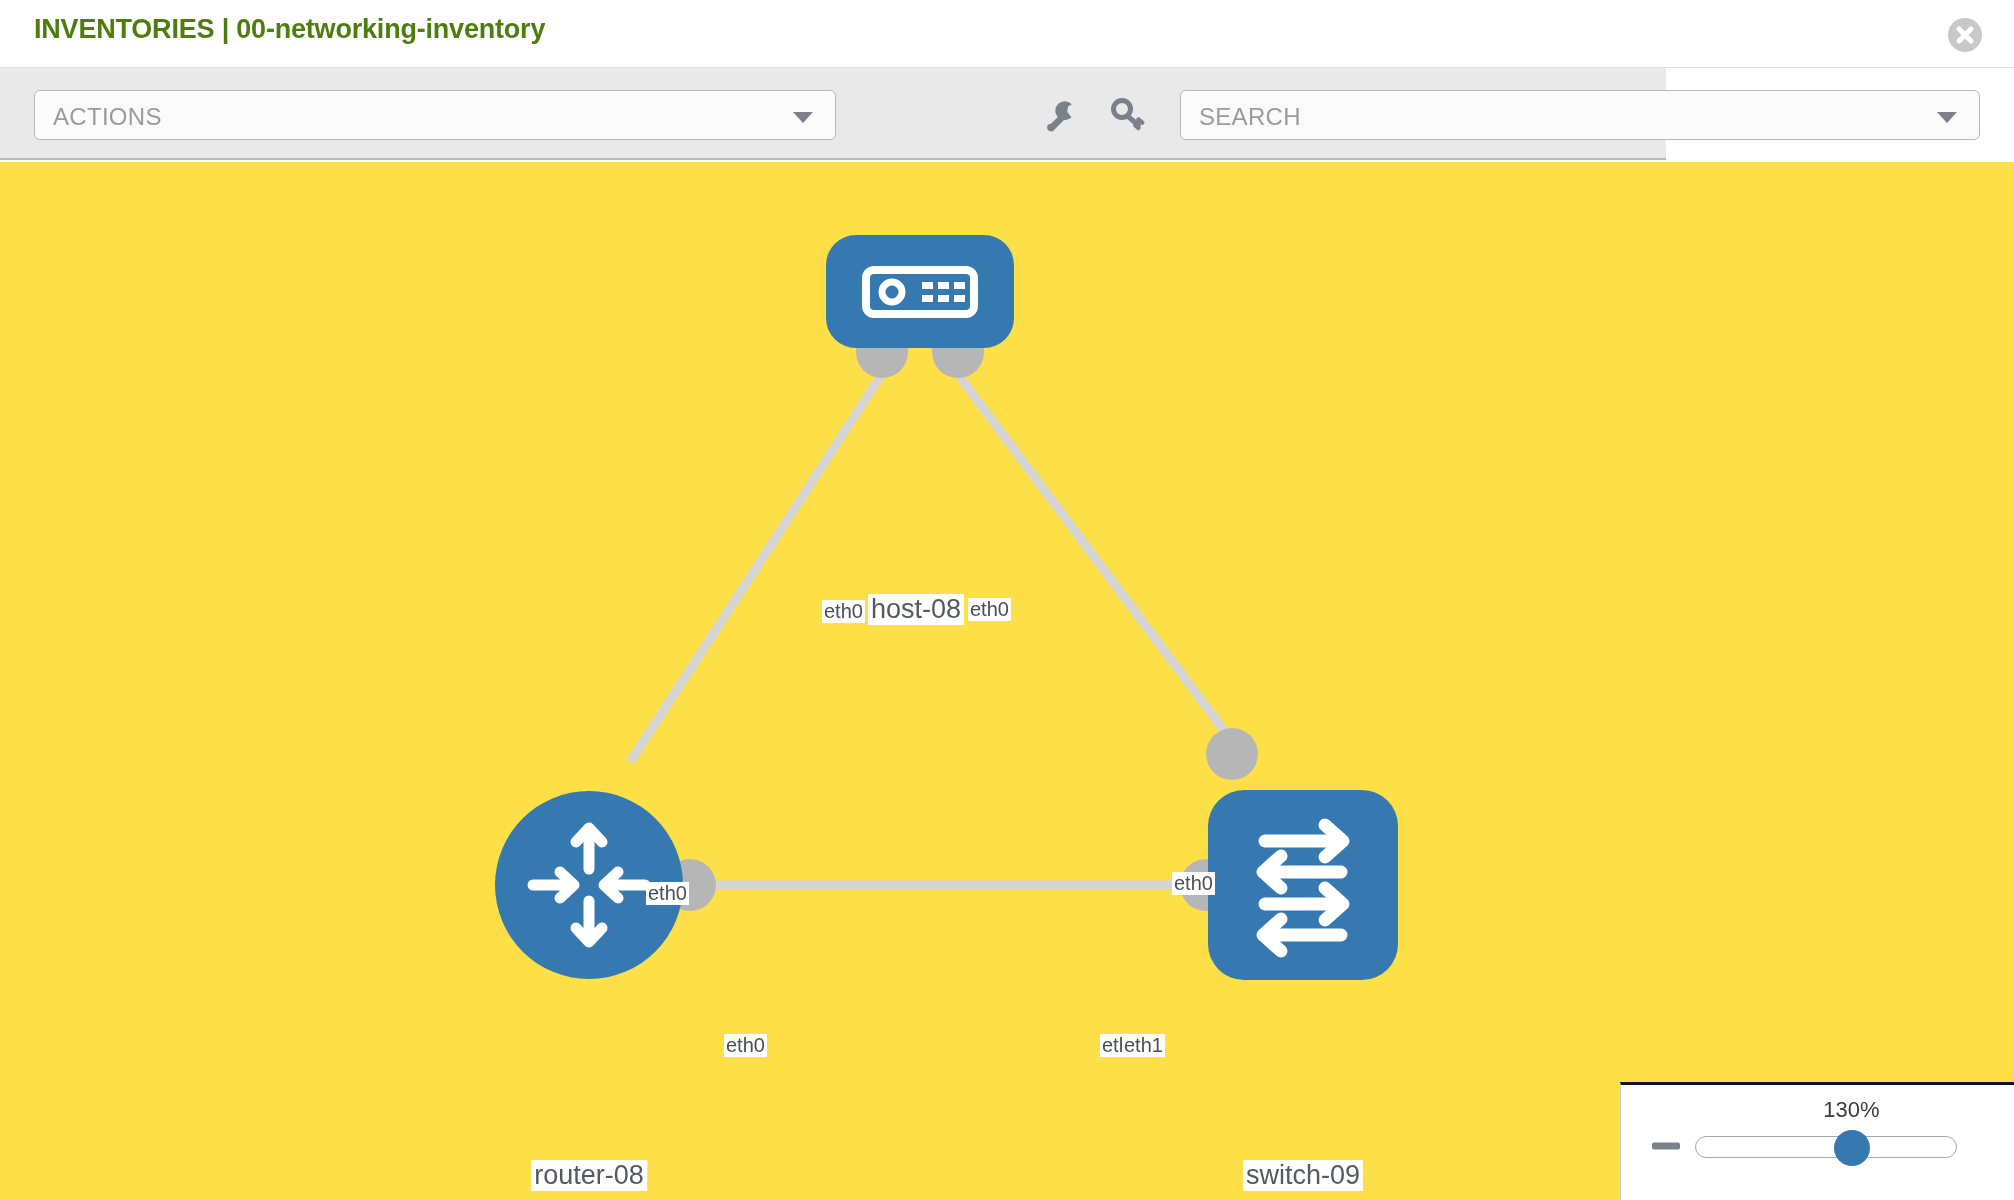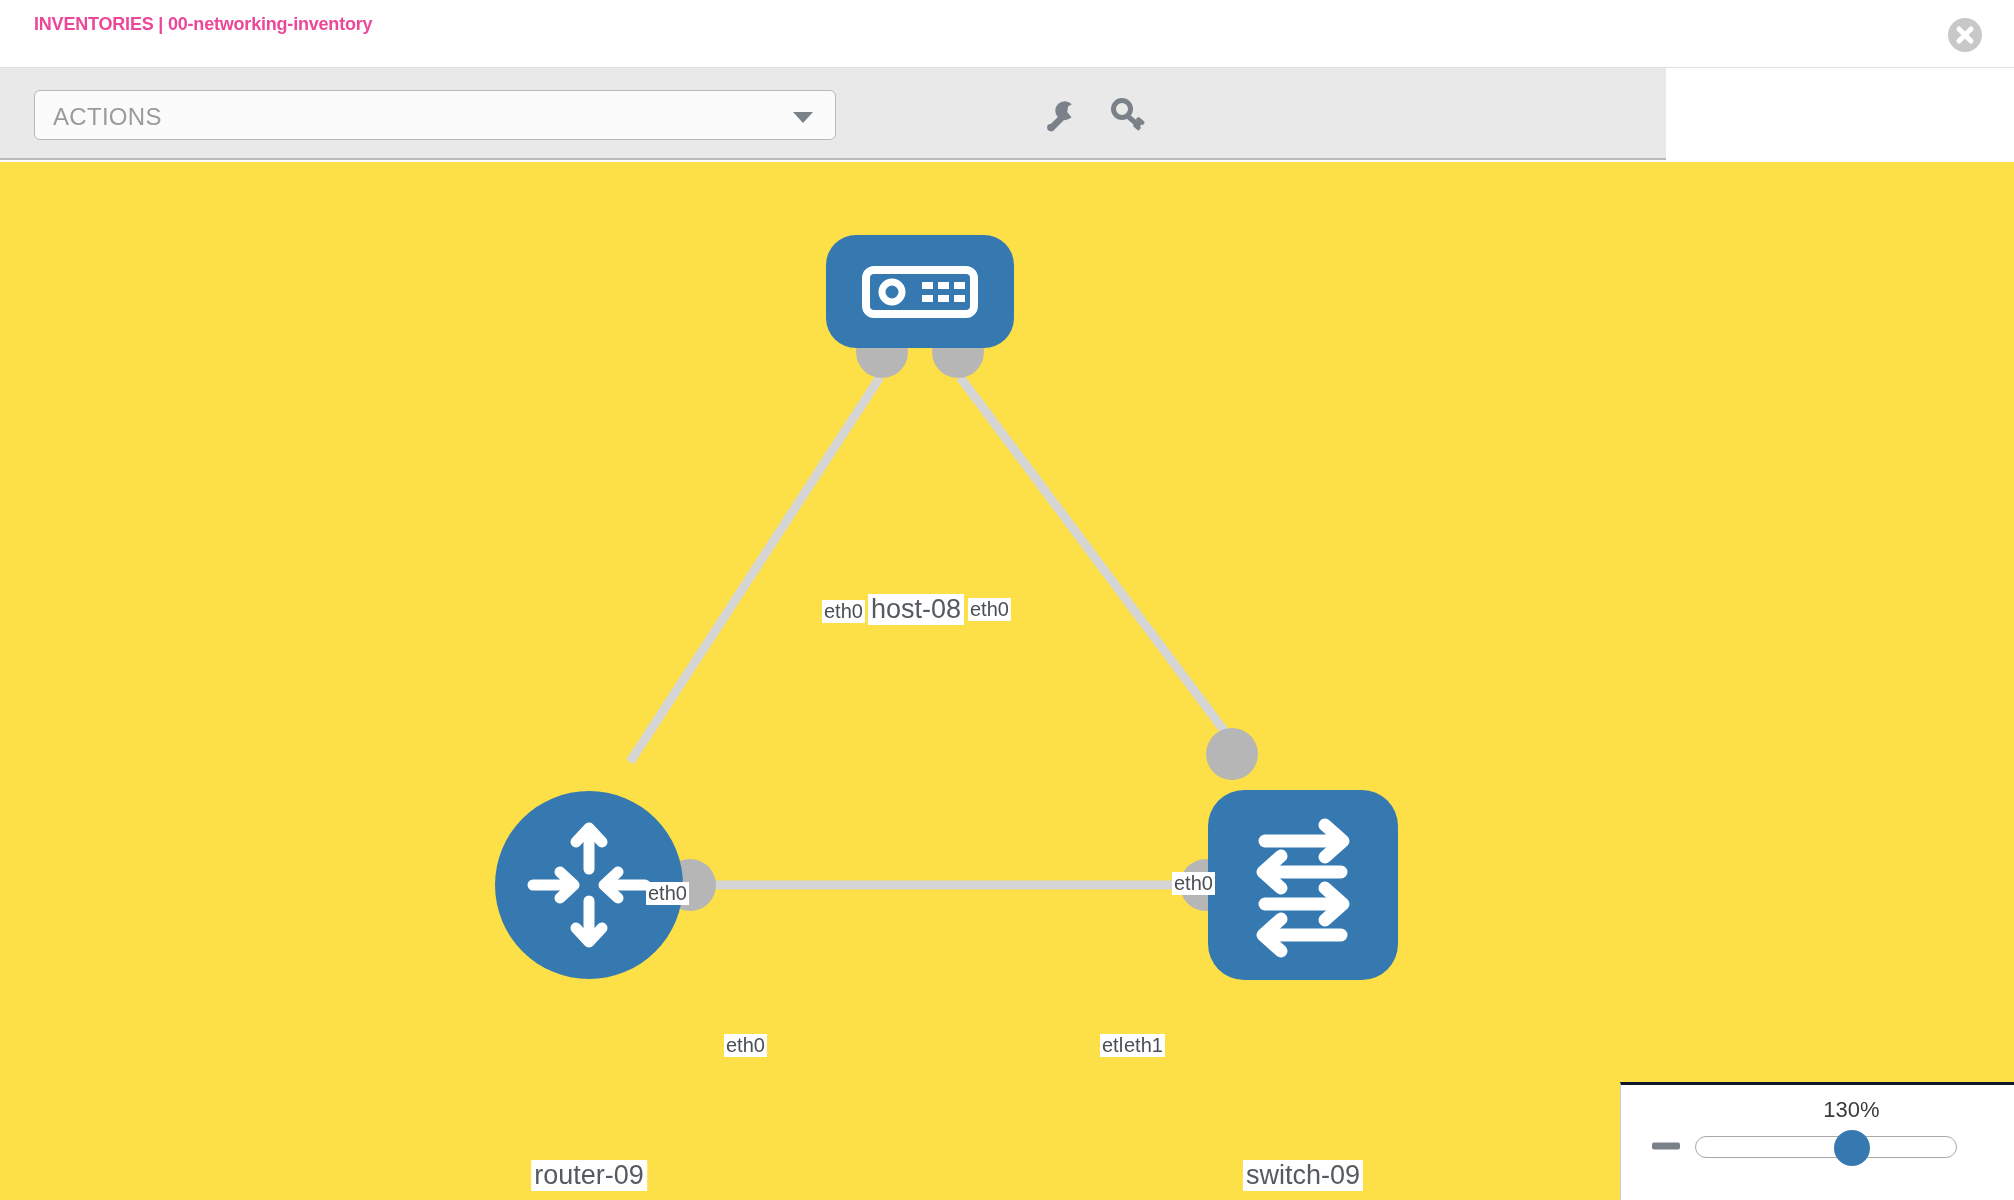--- a/index.html
+++ b/index.html
@@ -23,23 +23,23 @@
   .header {
     position: absolute;
     left: 0; top: 0;
     width: 2014px; height: 68px;
     background: #ffffff;
     border-bottom: 1px solid #e0e0e0;
   }
   .header-title {
     position: absolute;
     left: 34px; top: 14px;
-    font-size: 18px;
+    font-size: 27px;
     font-weight: bold;
-    color: #ec4899;
+    color: #4d7c0f;
     letter-spacing: -0.2px;
     white-space: nowrap;
   }
   .close-btn {
     position: absolute;
     right: 32px; top: 18px;
     width: 34px; height: 34px;
     border-radius: 50%;
     background: #c8c8c8;
     cursor: pointer;
@@ -215,20 +215,24 @@
 
     <div class="tool-icon icon-key">
       <svg width="44" height="44" viewBox="0 0 44 44">
         <circle cx="16" cy="15" r="8.5" fill="none" stroke="#7b8189" stroke-width="5"></circle>
         <rect x="20" y="18" width="19" height="5.2" rx="2.2" fill="#7b8189" transform="rotate(40 20 20)"></rect>
         <rect x="31" y="22" width="9" height="4.4" rx="1.6" fill="#7b8189" transform="rotate(40 31 24)"></rect>
         <rect x="28" y="28" width="8" height="4.4" rx="1.6" fill="#7b8189" transform="rotate(40 28 30)"></rect>
       </svg>
     </div>
 
+    <div class="search-select">
+      <span class="search-label">SEARCH</span>
+      <span class="caret"></span>
+    </div>
   </div>
 
   <div class="canvas">
 
     <svg class="topology-svg" viewBox="0 0 2014 1038">
 
       <g>
         <line x1="880" y1="215" x2="630" y2="600" stroke="#d5d5d5" stroke-width="9"></line>
         <line x1="960" y1="215" x2="1240" y2="590" stroke="#d5d5d5" stroke-width="9"></line>
         <line x1="680" y1="723" x2="1215" y2="723" stroke="#d5d5d5" stroke-width="9"></line>
@@ -295,21 +299,21 @@
 
     <span class="if-label" style="left:822px; top:438px;">eth0</span>
     <span class="if-label" style="left:968px; top:436px;">eth0</span>
     <span class="if-label" style="left:646px; top:720px;">eth0</span>
     <span class="if-label" style="left:1172px; top:710px;">eth0</span>
     <span class="if-label" style="left:724px; top:872px;">eth0</span>
     <span class="if-label" style="left:1100px; top:872px;">eth0</span>
     <span class="if-label" style="left:1122px; top:872px;text-align:right;">eth1</span>
 
     <span class="node-label" style="left:916px; top:432px;">host-08</span>
-    <span class="node-label" style="left:589px; top:998px;">router-09</span>
+    <span class="node-label" style="left:589px; top:998px;">router-08</span>
     <span class="node-label" style="left:1303px; top:998px;">switch-09</span>
 
     <div class="zoom-panel" style="left:1620px; top:920px;">
       <div class="zoom-value">130%</div>
 
       <div class="zoom-minus">
         <svg width="34" height="34" viewBox="0 0 34 34">
           <rect x="3" y="13.5" width="28" height="7" rx="2" fill="#7b8189"></rect>
         </svg>
       </div>

